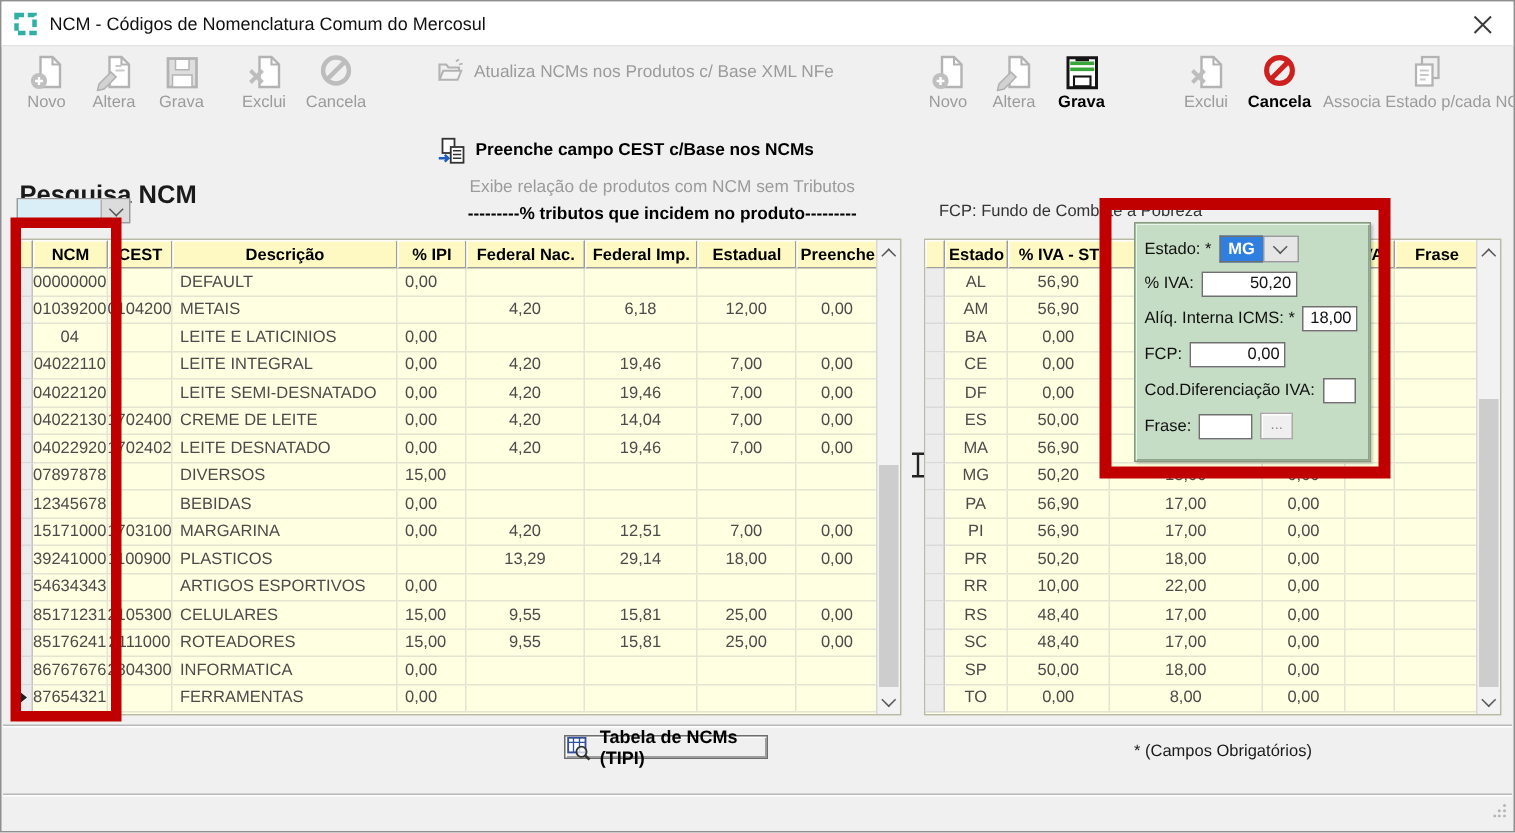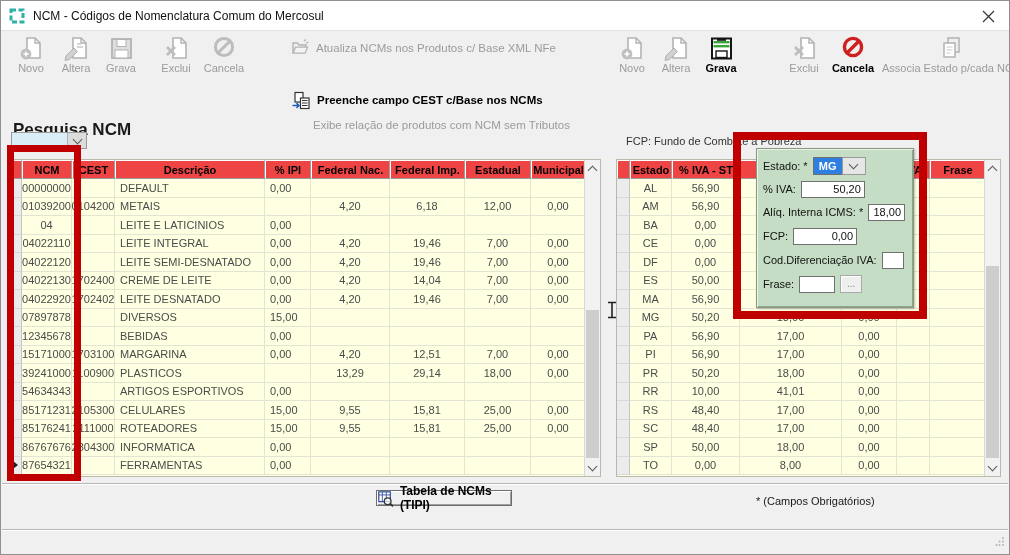--- a/index.html
+++ b/index.html
@@ -23,21 +23,21 @@
   .combo{position:absolute;display:flex;border:1px solid #9a9a9a;background:#fff;box-sizing:border-box;}
   .combo .field{background:#d9eef7;flex:1;}
   .combo .drop{width:18px;background:#dcdcdc;border-left:1px solid #b0b0b0;display:flex;align-items:center;justify-content:center;}
   .chev{width:6px;height:6px;border-left:1.5px solid #5a5a5a;border-bottom:1.5px solid #5a5a5a;transform:rotate(-45deg);margin-top:-3px;}
   .chev.up{transform:rotate(135deg);margin-top:3px;}
   
   .band{position:absolute;font-size:11.5px;font-weight:bold;color:#000;text-align:center;white-space:nowrap;}
   
   .grid{position:absolute;background:var(--cellbg,#ffffe1);border:1px solid #b9b9a9;box-sizing:border-box;}
   .hdr-row{display:flex;height:19px;}
-  .hdr-cell{background:#ef4444;border-top:1px solid #ffffff;border-left:1px solid #ffffff;
+  .hdr-cell{background:#fef9c3;border-top:1px solid #ffffff;border-left:1px solid #ffffff;
     border-right:1px solid #9d9d9d;border-bottom:1px solid #9d9d9d;font-weight:bold;font-size:11px;color:#000;
     display:flex;align-items:center;justify-content:center;box-sizing:border-box;overflow:hidden;white-space:nowrap;}
   .body-grid{display:grid;}
   .cell{border-right:1px solid #e4e4d2;border-bottom:1px solid #e4e4d2;font-size:11px;color:#4b4b4b;
     display:flex;align-items:center;box-sizing:border-box;overflow:hidden;white-space:nowrap;padding:0 3px;}
   .cell.c{justify-content:center;}
   .cell.l{justify-content:flex-start;padding-left:5px;}
   .sel-cell{background:#ececec;border-right:1px solid #c4c4c4;border-bottom:1px solid #d9d9d9;
     display:flex;align-items:center;justify-content:center;box-sizing:border-box;}
   .marker{width:0;height:0;border-left:5px solid #222;border-top:4px solid transparent;border-bottom:4px solid transparent;}
@@ -154,32 +154,33 @@
   </div>
 
   <div class="search-label" style="left:12px;top:119px;">Pesquisa NCM</div>
   <div class="combo" style="left:10px;top:131px;width:76px;height:17px;">
     <div class="field"></div>
     <div class="drop">
         <span class="chev"></span>
       </div>
   </div>
 
+  <div class="band" style="left:288px;top:136px;width:305px;">---------% tributos que incidem no produto---------</div>
 
   <div class="grid" id="ncm-grid" style="left:8px;top:158px;width:592px;height:318px;">
       <div class="hdr-row">
         <div class="hdr-cell" style="width: 12px; flex: 0 0 12px;"></div>
         <div class="hdr-cell" style="width: 50px; flex: 0 0 50px;">NCM</div>
         <div class="hdr-cell" style="width: 43px; flex: 0 0 43px;">CEST</div>
         <div class="hdr-cell" style="width: 150px; flex: 0 0 150px;">Descrição</div>
         <div class="hdr-cell" style="width: 46px; flex: 0 0 46px;">% IPI</div>
         <div class="hdr-cell" style="width: 79px; flex: 0 0 79px;">Federal Nac.</div>
         <div class="hdr-cell" style="width: 75px; flex: 0 0 75px;">Federal Imp.</div>
         <div class="hdr-cell" style="width: 66px; flex: 0 0 66px;">Estadual</div>
-        <div class="hdr-cell" style="width: 55px; flex: 0 0 55px;">Municipal</div>
+        <div class="hdr-cell" style="width: 55px; flex: 0 0 55px;">Preenche</div>
       </div>
       <div class="body-grid" style="grid-template-columns: 12px 50px 43px 150px 46px 79px 75px 66px 55px; grid-auto-rows: 18.5px;">
         <div class="sel-cell"></div>
         <div class="cell c">00000000</div>
         <div class="cell c"></div>
         <div class="cell l">DEFAULT</div>
         <div class="cell l">0,00</div>
         <div class="cell c"></div>
         <div class="cell c"></div>
         <div class="cell c"></div>
@@ -473,21 +474,21 @@
         <div class="sel-cell"></div>
         <div class="cell c">PR</div>
         <div class="cell c">50,20</div>
         <div class="cell c">18,00</div>
         <div class="cell c">0,00</div>
         <div class="cell c"></div>
         <div class="cell c"></div>
         <div class="sel-cell"></div>
         <div class="cell c">RR</div>
         <div class="cell c">10,00</div>
-        <div class="cell c">41,01</div>
+        <div class="cell c">22,00</div>
         <div class="cell c">0,00</div>
         <div class="cell c"></div>
         <div class="cell c"></div>
         <div class="sel-cell"></div>
         <div class="cell c">RS</div>
         <div class="cell c">48,40</div>
         <div class="cell c">17,00</div>
         <div class="cell c">0,00</div>
         <div class="cell c"></div>
         <div class="cell c"></div>

